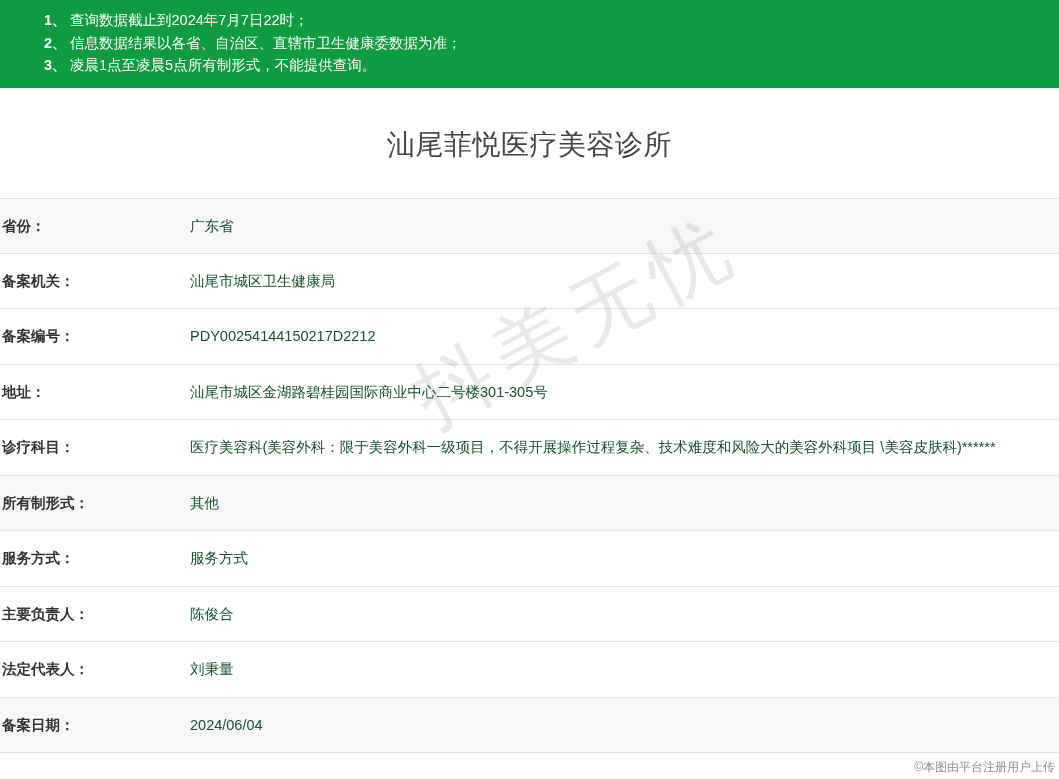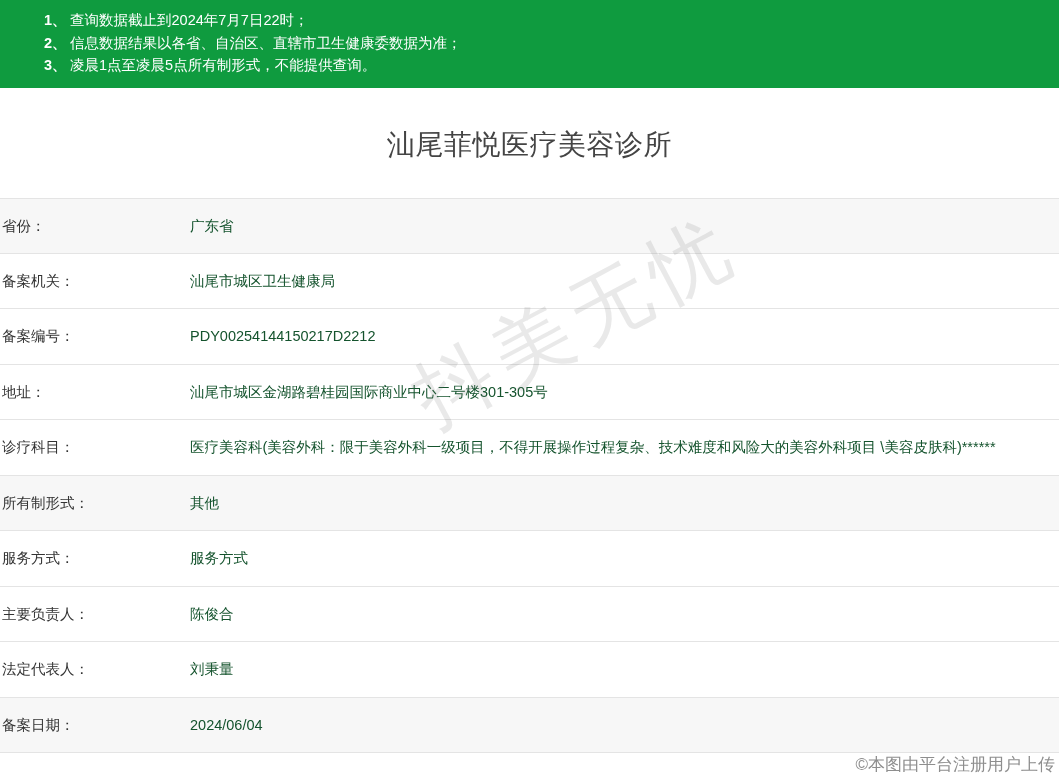--- a/index.html
+++ b/index.html
@@ -58,20 +58,21 @@
   .info-table td {
     padding: 16px 0 16px 0;
     vertical-align: top;
     line-height: 1.55;
   }
   .info-table td.label {
     width: 190px;
     padding-left: 2px;
     color: #333333;
     white-space: nowrap;
+    font-weight: bold;
   }
   .info-table td.value {
     color: #14532d;
     padding-right: 8px;
   }
   .info-table tr.shade { background: #f7f7f7; }
 
   
   .watermark {
     position: absolute;
@@ -83,21 +84,21 @@
     letter-spacing: 10px;
     pointer-events: none;
     user-select: none;
     white-space: nowrap;
     font-family: "Liberation Serif", serif;
   }
   .corner-mark {
     position: absolute;
     right: 4px;
     bottom: 3px;
-    font-size: 17px;
+    font-size: 12px;
     color: #8e8e8e;
     white-space: nowrap;
   }
 </style>
 </head>
 <body>
 
 <div class="notice">
   <div class="notice-row">
     <span class="notice-num">1、</span>

